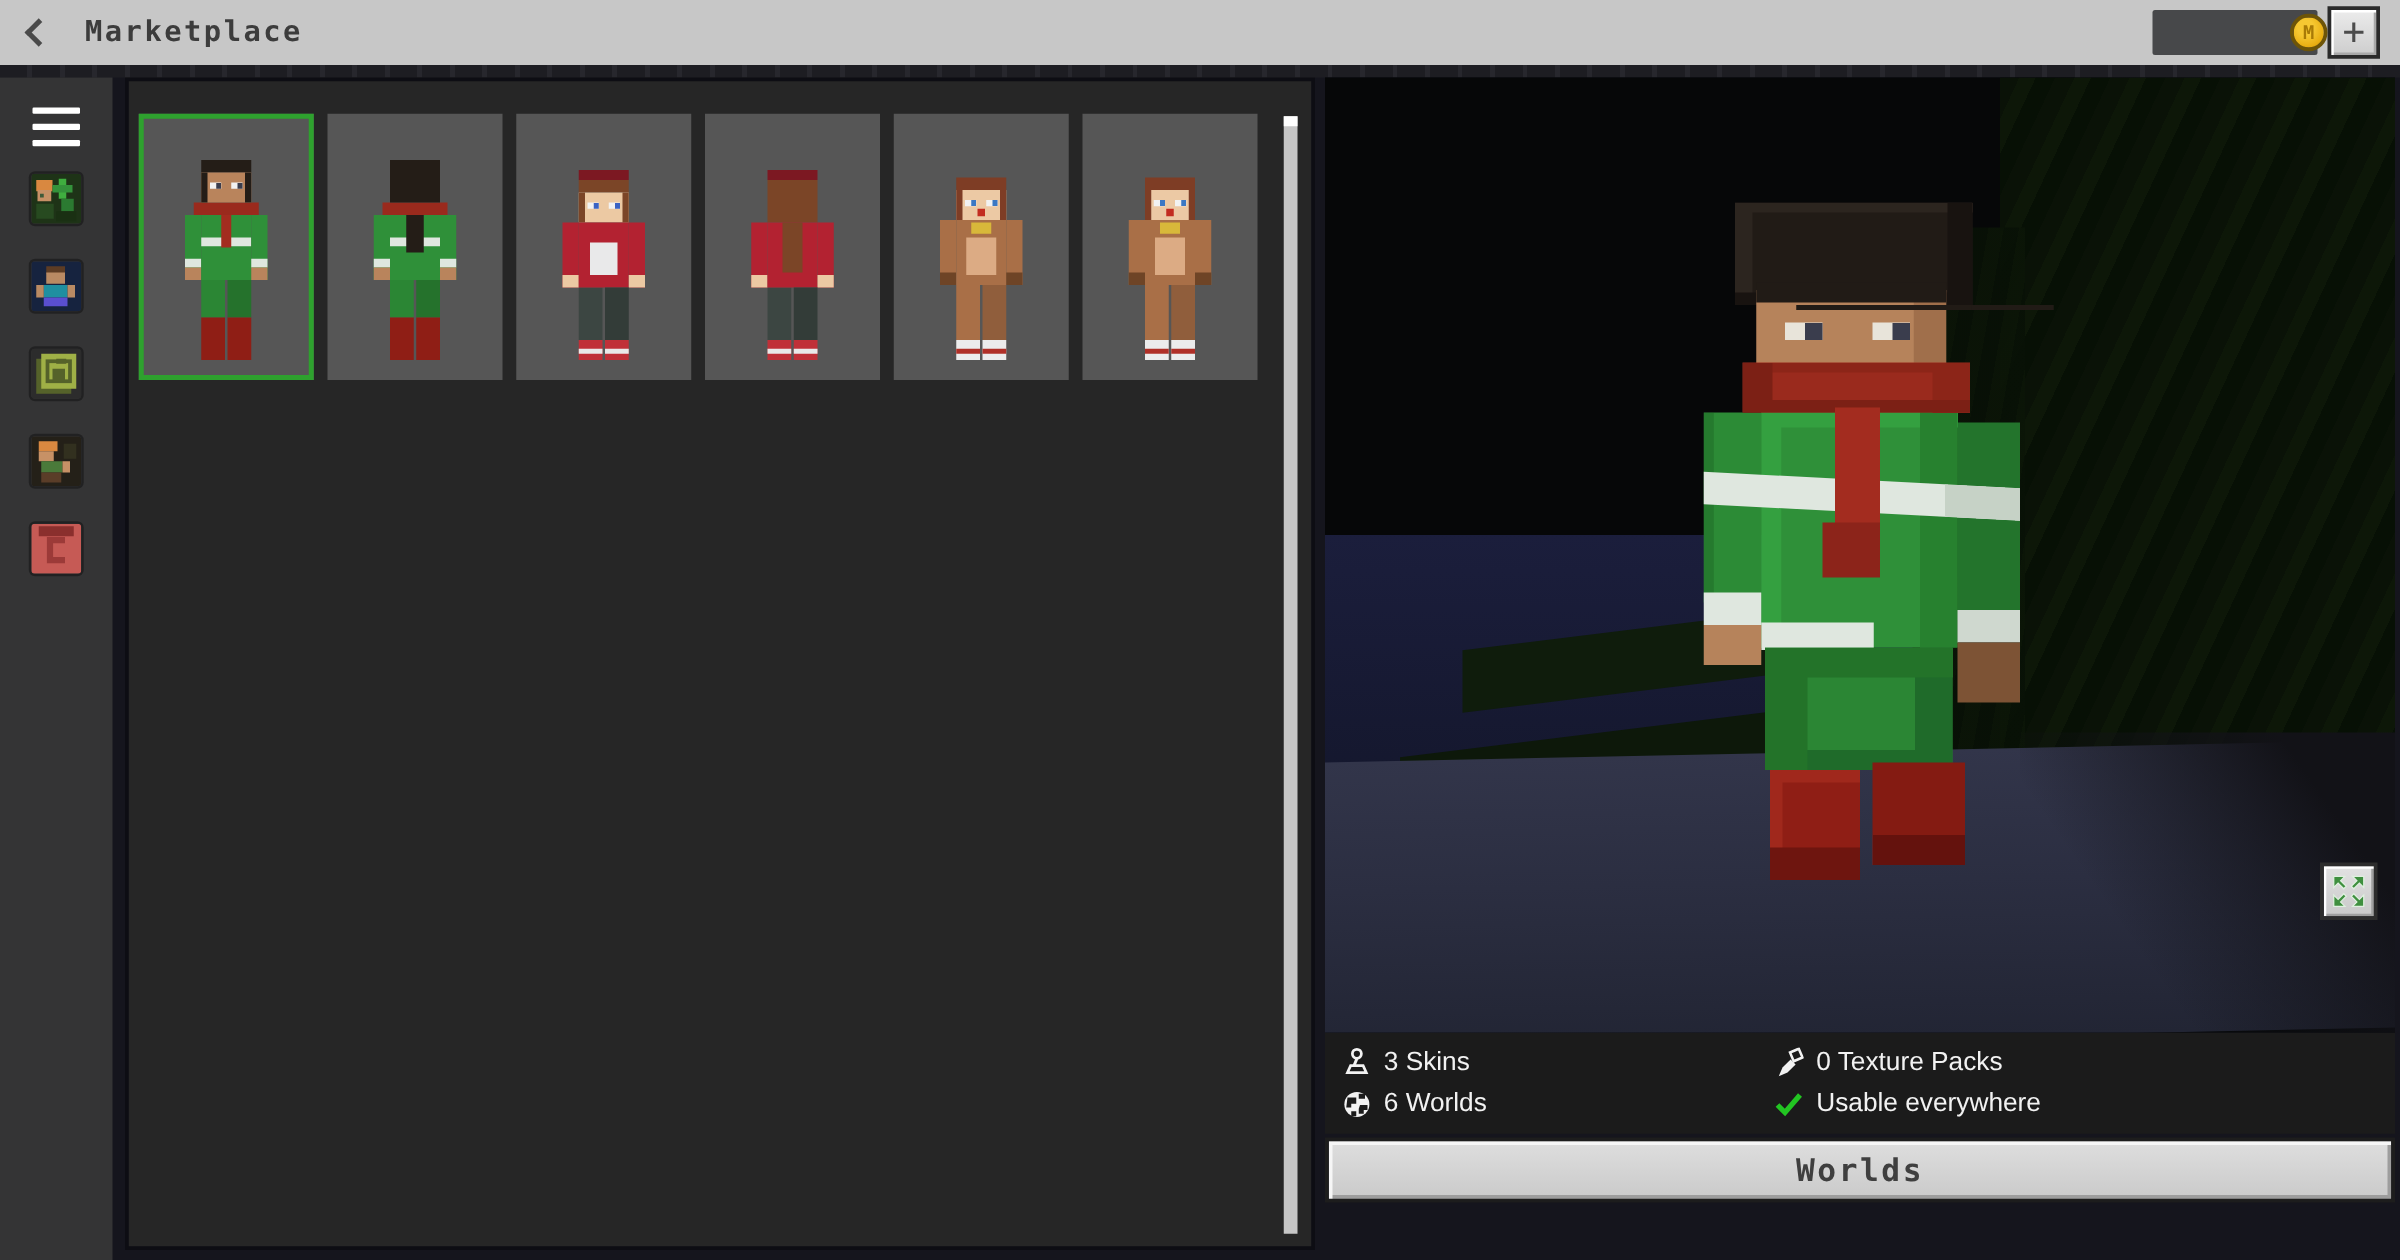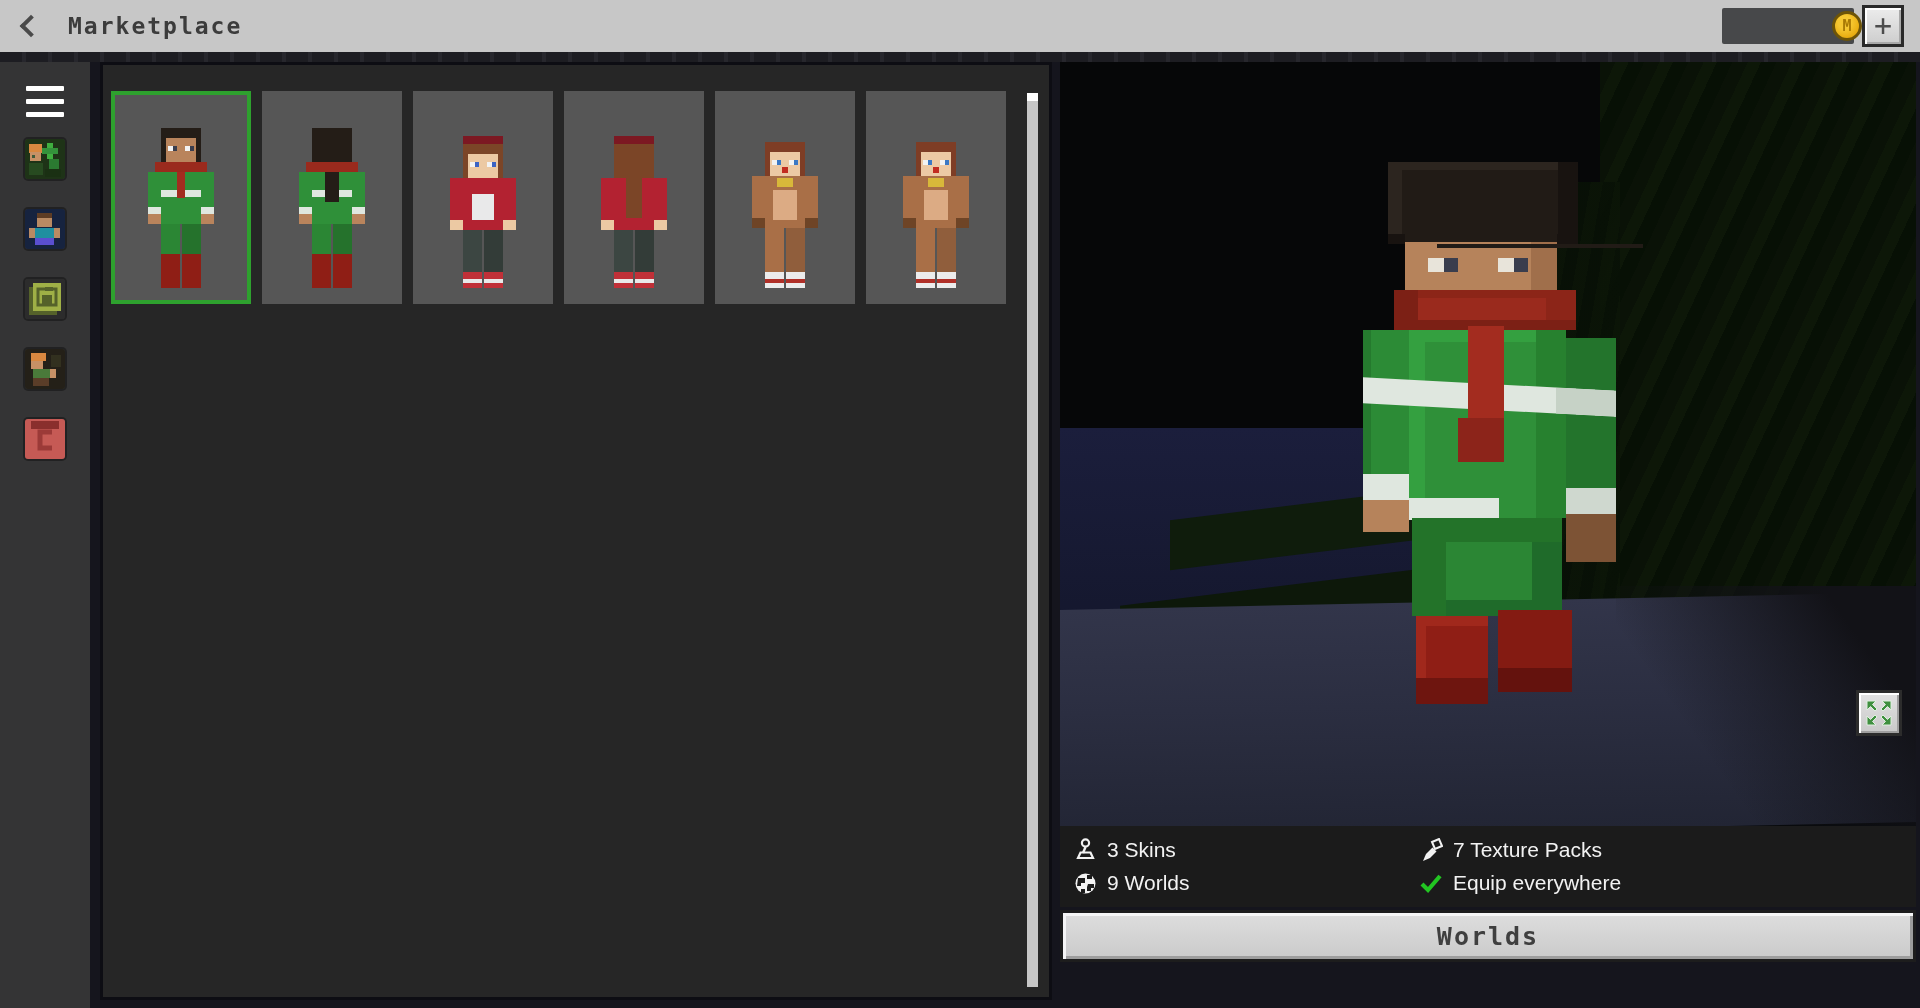--- a/index.html
+++ b/index.html
@@ -432,36 +432,36 @@
         <path d="M11.5 9 L9 15" stroke="#f2f2f2" stroke-width="2.4" fill="none"></path>
         <path d="M4 20 L6.5 14.5 h10 L19 20 Z" fill="none" stroke="#f2f2f2" stroke-width="2.2"></path>
       </svg>
       <span>3 Skins</span>
     </div>
     <div class="stat">
       <svg width="24" height="24" viewBox="0 0 24 24">
         <path d="M13 4 L20 1 L23 8 L16 11 Z" fill="none" stroke="#f2f2f2" stroke-width="2"></path>
         <path d="M13.5 9.5 L7 16 L4 23 L11 20 L17.5 13.5 Z" fill="#f2f2f2"></path>
       </svg>
-      <span>7 Texture Packs</span>
+      <span>0 Texture Packs</span>
     </div>
     <div class="stat">
       <svg width="23" height="23" viewBox="0 0 23 23">
         <circle cx="11.5" cy="11.5" r="10" fill="#f2f2f2"></circle>
         <path d="M4 6 h7 v5 h-4 v3 h-4 Z" fill="#1b1b1b"></path>
         <path d="M13 3 h5 v4 h-5 Z" fill="#1b1b1b"></path>
         <path d="M14 12 h6 v4 h-3 v3 h-4 v-4 Z" fill="#1b1b1b"></path>
         <path d="M7 17 h4 v4 h-4 Z" fill="#1b1b1b"></path>
       </svg>
-      <span>9 Worlds</span>
+      <span>6 Worlds</span>
     </div>
     <div class="stat">
       <svg width="24" height="24" viewBox="0 0 24 24">
         <path d="M3 13 L9 19 L21 5" fill="none" stroke="#22c522" stroke-width="4.2"></path>
       </svg>
-      <span>Equip everywhere</span>
+      <span>Usable everywhere</span>
     </div>
   </div>
 
   <div class="equip-btn">
     <span class="equip-label">Worlds</span>
   </div>
 </div>
 
 </body></html>

